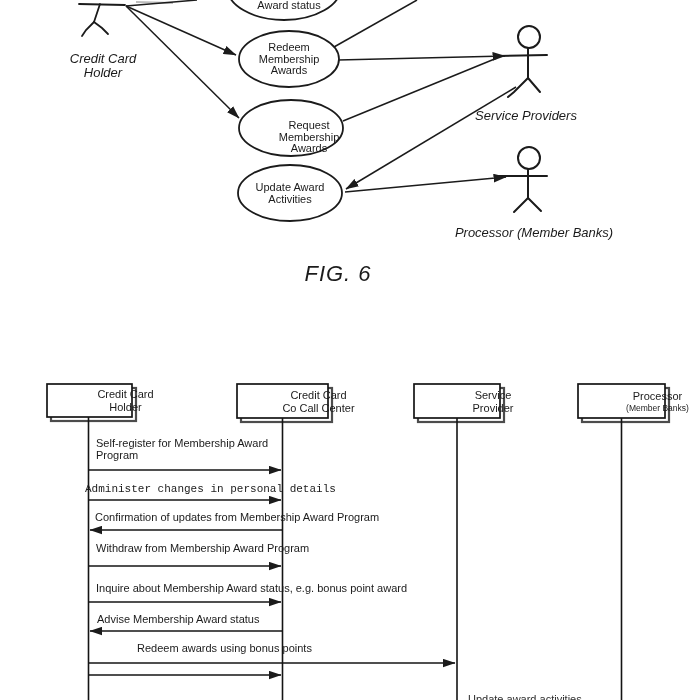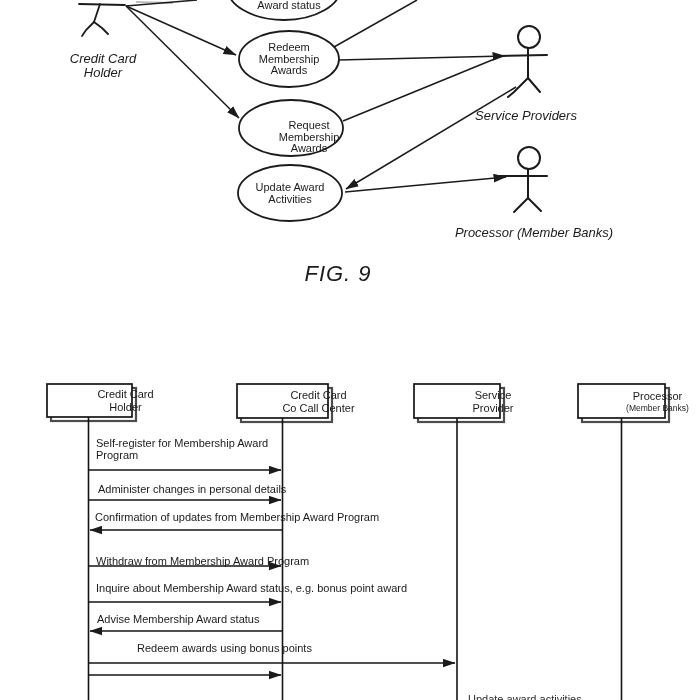--- a/index.html
+++ b/index.html
@@ -117,46 +117,46 @@
   <div class="lbl uc-label center" style="left:244px;top:42px;width:90px;">Redeem Membership Awards</div>
 
   <div class="lbl uc-label center" style="left:264px;top:111px;width:90px;margin-top:9px;">Request Membership Awards</div>
 
   <div class="lbl uc-label center" style="left:245px;top:182px;width:90px;">Update Award Activities</div>
 
   <div class="lbl actor-label center" style="left:471px;top:109px;width:110px;">Service Providers</div>
 
   <div class="lbl actor-label center" style="left:449px;top:226px;width:170px;">Processor (Member Banks)</div>
 
-  <div class="lbl figure-label center" style="left:278px;top:262px;width:120px;">FIG. 9</div>
+  <div class="lbl figure-label center" style="left:278px;top:262px;width:120px;">FIG. 6</div>
 
   <div class="boxtext" style="left:47px;top:388px;width:85px;">
     <span>Credit Card</span>
     <span>Holder</span>
   </div>
   <div class="boxtext" style="left:237px;top:389px;width:91px;">
     <span>Credit Card</span>
     <span>Co Call Center</span>
   </div>
   <div class="boxtext" style="left:414px;top:389px;width:86px;">
     <span>Service</span>
     <span>Provider</span>
   </div>
   <div class="boxtext" style="left:578px;top:390px;width:87px;">
     <span>Processor</span>
     <span class="small">(Member Banks)</span>
   </div>
 
   <div class="lbl msg" style="left:96px;top:437px;width:186px;">Self-register for Membership Award Program</div>
 
-  <div class="lbl msg" style="left:98px;top:483px;width:260px;">Administer changes in personal details</div>
+  <div class="lbl msg" style="left:85px;top:483px;width:260px;font-family:Liberation Mono, monospace;">Administer changes in personal details</div>
 
   <div class="lbl msg" style="left:95px;top:511px;width:300px;">Confirmation of updates from Membership Award Program</div>
 
-  <div class="lbl msg" style="left:96px;top:555px;width:260px;">Withdraw from Membership Award Program</div>
+  <div class="lbl msg" style="left:96px;top:542px;width:260px;">Withdraw from Membership Award Program</div>
 
   <div class="lbl msg" style="left:96px;top:582px;width:330px;">Inquire about Membership Award status, e.g. bonus point award</div>
 
   <div class="lbl msg" style="left:97px;top:613px;width:260px;">Advise Membership Award status</div>
 
   <div class="lbl msg" style="left:97px;top:642px;width:260px;padding-left:40px;">Redeem awards using bonus points</div>
 
   <div class="lbl msg partial" style="left:468px;top:693px;width:180px;">Update award activities</div>
 
 </div>

